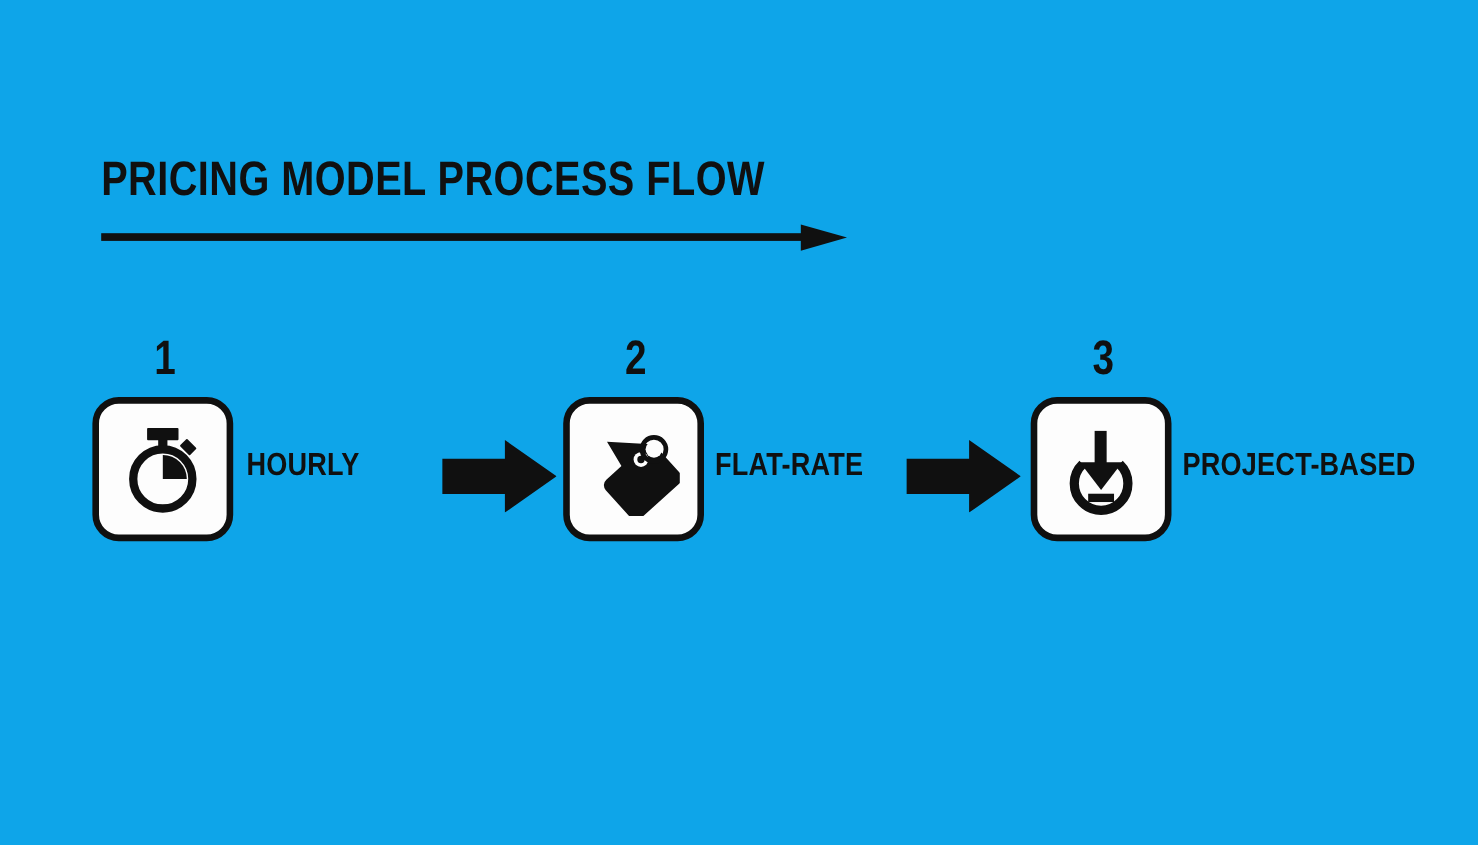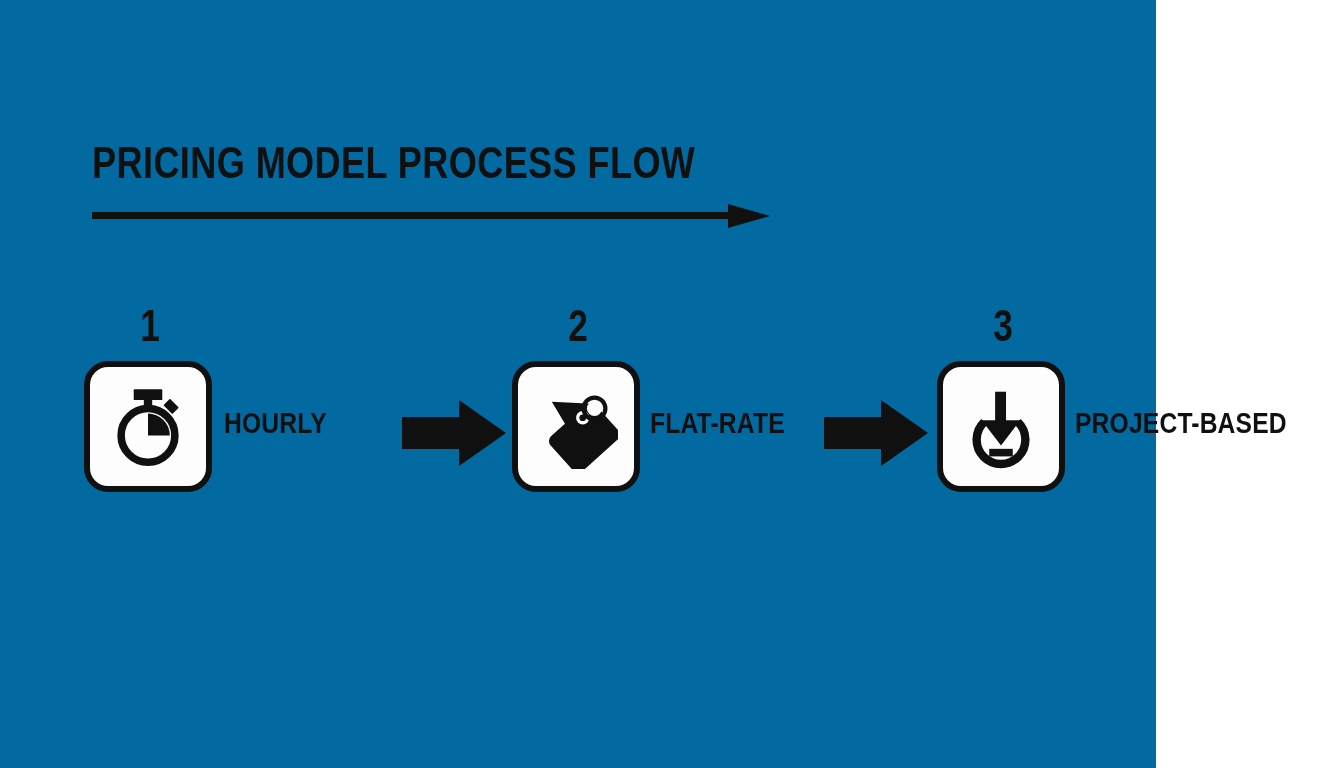--- a/index.html
+++ b/index.html
@@ -8,23 +8,23 @@
     background: #ffffff;
   }
   body {
     width: 1344px;
     height: 768px;
     overflow: hidden;
     font-family: "Liberation Sans", sans-serif;
   }
   #canvas {
     position: relative;
-    width: 1156px;
+    width: 1344px;
     height: 768px;
-    background: #0369a1;
+    background: #0ea5e9;
   }
 
   
   #title-block {
     position: absolute;
     left: 92px;
     top: 140px;
     width: 700px;
     height: 80px;
   }

